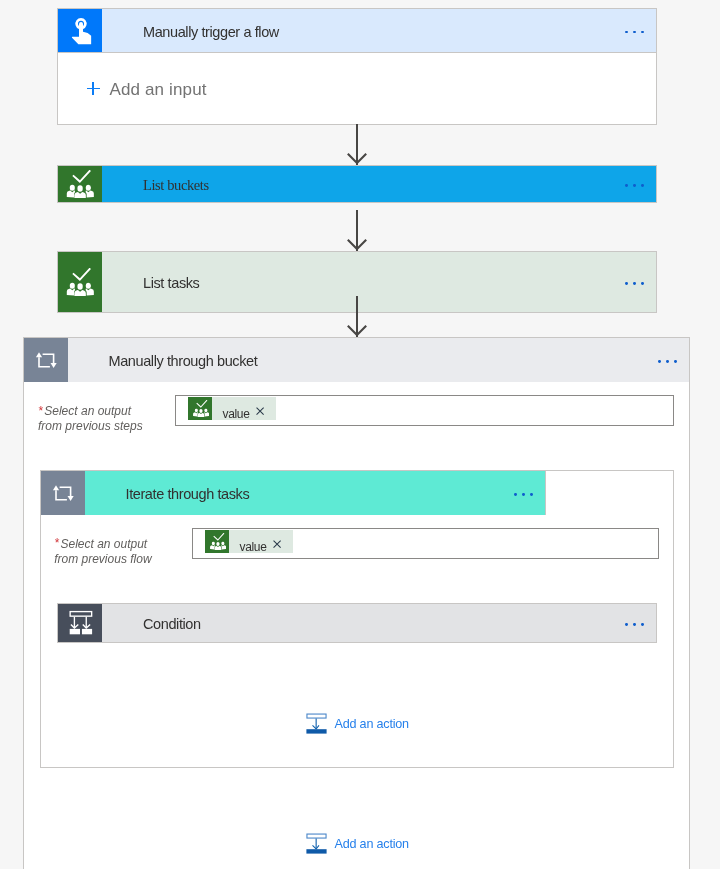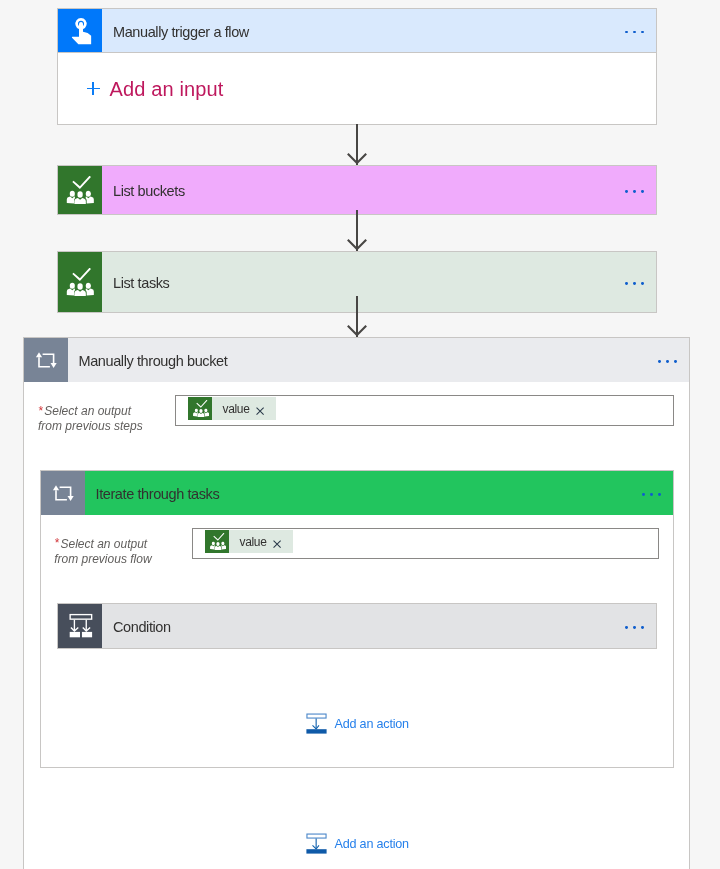--- a/index.html
+++ b/index.html
@@ -16,41 +16,41 @@
   .card-head{
     position:relative;box-sizing:border-box;
     border:1px solid #c8c6c4;display:flex;align-items:center;
   }
   .icon-box{
     display:flex;align-items:center;justify-content:center;
     flex:0 0 auto;align-self:stretch;
   }
   .card-title{
     flex:1 1 auto;font-size:14.5px;letter-spacing:-0.4px;color:#323130;
-    padding-left:11px;line-height:1;position:relative;top:1.5px;
+    padding-left:11px;line-height:1;position:relative;top:1.5px;margin-left:30px;
   }
   .ellipsis{
     position:absolute;right:12.3px;top:50%;margin-top:0px;
     display:flex;align-items:center;gap:5.15px;
   }
   .ellipsis i{width:2.8px;height:2.8px;border-radius:50%;background:#0f5ecd;display:block;}
 
   
   .card-body{
     position:absolute;box-sizing:border-box;border:1px solid #c8c6c4;border-top:none;
     background:#fff;
   }
   .add-input{
     display:flex;align-items:center;height:100%;padding-left:28.5px;
   }
   .plus{width:13.4px;height:13.4px;position:relative;flex:0 0 13.4px;}
   .plus:before,.plus:after{content:"";position:absolute;background:#0b7cf5;}
   .plus:before{left:0;top:6.0px;width:13.4px;height:1.6px;}
   .plus:after{top:0;left:5.9px;width:1.6px;height:13.4px;}
-  .add-input-label{font-size:20px;letter-spacing:0.15px;color:#be185d;padding-left:9.5px;line-height:1;position:relative;top:0.5px;}
+  .add-input-label{font-size:17px;letter-spacing:0.15px;color:#737373;padding-left:9.5px;line-height:1;position:relative;top:0.5px;}
 
   
   .arrow{position:absolute;}
   .arrow .stem{position:absolute;left:9px;top:0;width:2px;background:#484644;}
   .arrow svg{position:absolute;left:0;bottom:0;}
 
   
   .container-box{
     position:absolute;box-sizing:border-box;
     border:1px solid #c8c6c4;background:#fff;
@@ -61,21 +61,21 @@
     position:absolute;font-size:12px;color:#605e5c;line-height:15px;
     white-space:pre-line;
     font-style:italic;
   }
   .field-label .req{color:#d13438;font-size:12px;margin-right:1.6px;position:relative;top:-0.2px;}
   .field-input{
     position:absolute;box-sizing:border-box;
     border:1px solid #8a8886;background:#fff;
     display:flex;align-items:flex-start;
   }
-  .token{display:inline-flex;align-items:center;background:#dee9e1;}
+  .token{display:inline-flex;align-items:flex-end;background:#dee9e1;}
   .token .tok-icon{
     flex:0 0 auto;background:#31762c;align-self:stretch;
     display:flex;align-items:center;justify-content:center;
   }
   .token .tok-label{font-size:12px;letter-spacing:-0.33px;color:#323130;line-height:1;position:relative;top:0.5px;}
   .token .tok-x{display:flex;align-items:center;justify-content:center;}
 
   
   .add-action{position:absolute;display:flex;align-items:center;}
   .add-action .aa-label{font-size:12.6px;letter-spacing:-0.2px;color:#2680eb;padding-left:7.5px;line-height:1;position:relative;top:0.5px;}
@@ -109,21 +109,21 @@
   </div>
 
   <div class="arrow" style="left:347px;top:124px;width:20px;height:41px;">
     <div class="stem" style="height:41px;"></div>
     <svg width="20" height="12" viewBox="0 0 20 12">
         <path d="M0.8,0.8 L10,10 L19.2,0.8" fill="none" stroke="#484644" stroke-width="2.1"></path>
       </svg>
   </div>
 
   <div class="card" style="left:57px;top:165px;width:600px;">
-    <div class="card-head" style="height:50px;background:#f0abfc;">
+    <div class="card-head" style="height:38px;background:#0ea5e9;font-family:Liberation Serif, serif;">
       <div class="icon-box planner-box" style="width:44px;background:#31762c;">
         <svg width="28.6" height="28.6" viewBox="0 0 28 28" aria-hidden="true" class="planner-svg" style="position:relative;left:-0.8px;">
             <g fill="#ffffff">
               <path d="M14.55,12.8 L7.15,5.95 L8.35,4.55 L14.6,10.1 L24.05,-0.35 L25.4,0.95 Z"></path>
               <path d="M4.7,16.95 a2.45,2.45 0 0 1 4.9,0 v0.9 a2.45,2.45 0 0 1 -4.9,0 Z"></path>
               <path d="M1.76,26.5 v-3.5 a2.5,2.5 0 0 1 1.85,-2.4 l1.5,-0.42 l2.04,1.55 l2.04,-1.55 l0.56,0.16 v1.35 a2.85,2.85 0 0 0 -0.95,2.1 v3.2 Z"></path>
               <path d="M20.4,16.95 a2.45,2.45 0 0 1 4.9,0 v0.9 a2.45,2.45 0 0 1 -4.9,0 Z"></path>
               <path d="M28.24,26.5 v-3.5 a2.5,2.5 0 0 0 -1.85,-2.4 l-1.5,-0.42 l-2.04,1.55 l-2.04,-1.55 l-0.56,0.16 v1.35 a2.85,2.85 0 0 1 0.95,2.1 v3.2 Z"></path>
               <path d="M12.2,17.45 a2.57,2.57 0 0 1 5.14,0 v1.2 a2.57,2.57 0 0 1 -5.14,0 Z"></path>
               <path d="M9.13,28.15 v-3.7 a2.55,2.55 0 0 1 1.88,-2.45 l1.6,-0.46 l2.16,1.7 l2.16,-1.7 l1.6,0.46 a2.55,2.55 0 0 1 1.88,2.45 v3.7 Z"></path>
@@ -224,21 +224,21 @@
         <svg width="8.2" height="8.2" viewBox="0 0 8.2 8.2" style="position:relative;top:3px;">
             <path d="M0.55,0.55 L7.65,7.65 M7.65,0.55 L0.55,7.65" stroke="#2b3a4a" stroke-width="1.05" fill="none"></path>
           </svg>
       </span>
     </span>
   </div>
 
   <div class="container-box" style="left:40px;top:470px;width:634px;height:298px;">
   </div>
 
-  <div class="card-head" style="position:absolute;left:40px;top:470px;width:634px;height:45px;background:#22c55e;border-bottom:none;">
+  <div class="card-head" style="position:absolute;left:40px;top:470px;width:506px;height:45px;background:#5eead4;border-bottom:none;">
     <div class="icon-box" style="width:44px;background:#788496;">
       <svg width="28" height="28" viewBox="0 0 28 28" class="loop-svg">
           <g fill="none" stroke="#ffffff" stroke-width="1.6" stroke-linejoin="miter">
             <path d="M7.0,11.2 V20.7 H17.9"></path>
             <path d="M21.6,17.5 V8.3 H10.6"></path>
           </g>
           <g fill="#ffffff">
             <path d="M7.0,6.3 L10.1,11.3 H3.9 Z"></path>
             <path d="M21.6,22.0 L24.7,17.0 H18.5 Z"></path>
           </g>
@@ -273,21 +273,21 @@
       <span class="tok-label" style="padding:0 6.8px 0 10.5px;">value</span>
       <span class="tok-x" style="width:19.2px;height:23.4px;justify-content:flex-start;box-sizing:border-box;">
         <svg width="8.2" height="8.2" viewBox="0 0 8.2 8.2" style="position:relative;top:3px;">
             <path d="M0.55,0.55 L7.65,7.65 M7.65,0.55 L0.55,7.65" stroke="#2b3a4a" stroke-width="1.05" fill="none"></path>
           </svg>
       </span>
     </span>
   </div>
 
   <div class="card" style="left:57px;top:603px;width:600px;">
-    <div class="card-head" style="height:46px;background:#e2e3e5;">
+    <div class="card-head" style="height:40px;background:#e2e3e5;">
       <div class="icon-box" style="width:44px;background:#474e5b;">
         <svg width="28" height="28" viewBox="0 0 28 28" class="cond-svg">
             <g fill="none" stroke="#ffffff" stroke-width="1.35">
               <rect x="4.15" y="2.6" width="21.5" height="4.55"></rect>
               <path d="M8.4,7.8 V19.0"></path>
               <path d="M20.25,7.8 V19.0"></path>
               <path d="M4.9,15.6 L8.4,19.1 L12.3,15.6"></path>
               <path d="M16.75,15.6 L20.25,19.1 L24.15,15.6"></path>
             </g>
             <g fill="#ffffff">

